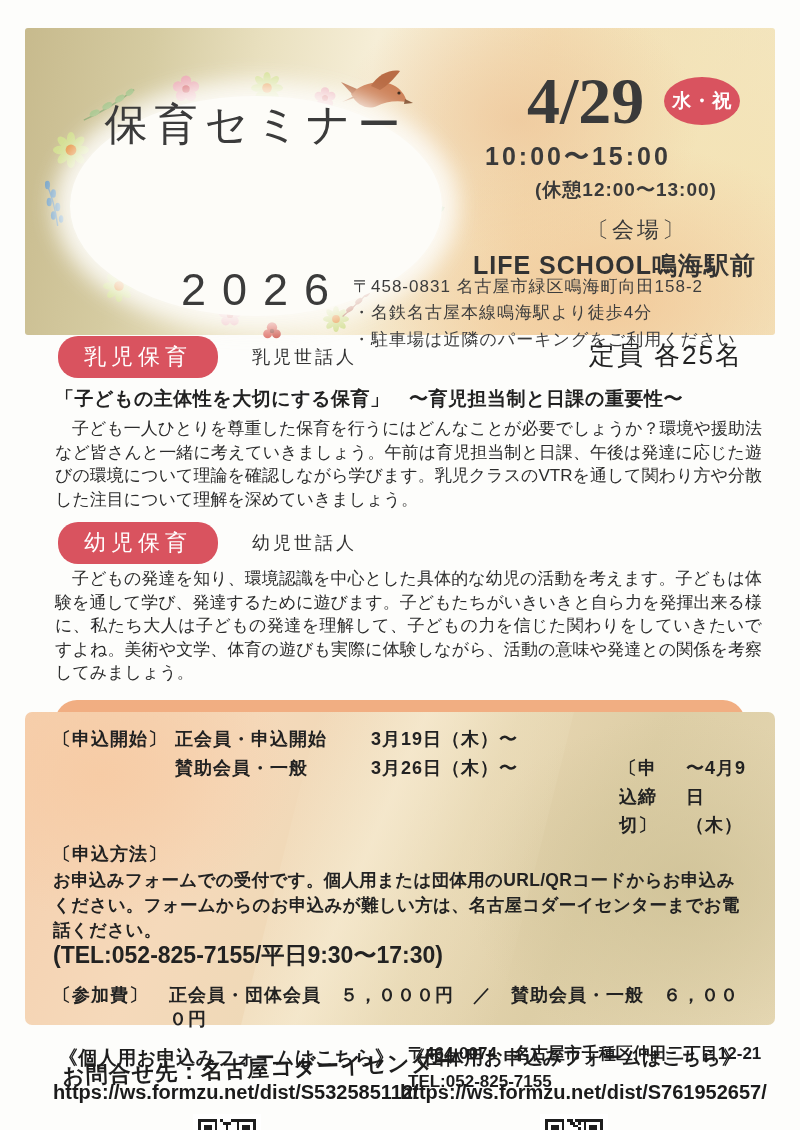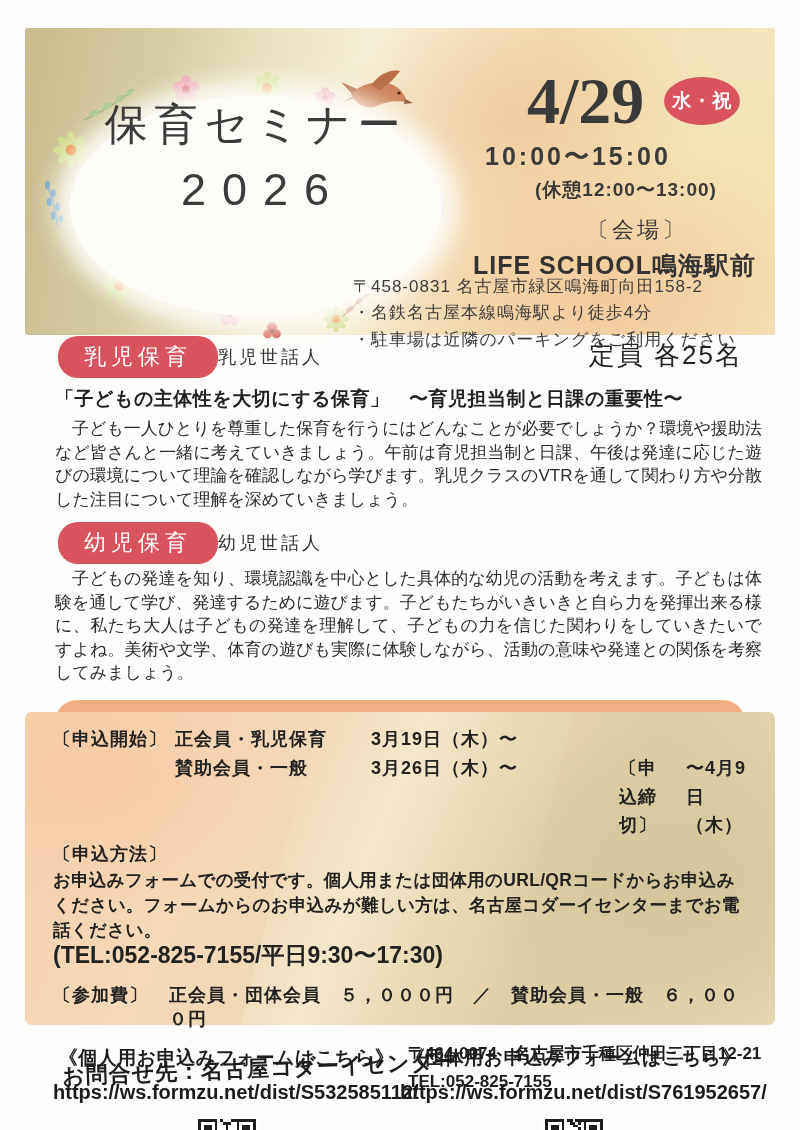--- a/index.html
+++ b/index.html
@@ -17,21 +17,21 @@
       radial-gradient(ellipse 420px 260px at 78% 88%, rgba(242,198,150,.85) 0%, rgba(242,198,150,0) 60%),
       radial-gradient(ellipse 300px 220px at 66% 30%, rgba(238,196,152,.7) 0%, rgba(238,196,152,0) 60%),
       radial-gradient(ellipse 520px 300px at 97% 45%, rgba(244,227,182,.9) 0%, rgba(244,227,182,0) 70%),
       linear-gradient(100deg,#c7ba8d 0%,#d5cba1 16%,#e9e0bf 30%,#f6eed7 44%,#f3ddb4 66%,#f2e4bd 86%,#f3e7c3 100%);
     border-radius:3px;
   }
   .title-oval{
     position:absolute;left:45px;top:68px;width:372px;height:220px;
     background:#fdfcf8;border-radius:50%;
     box-shadow:0 0 22px 16px rgba(253,252,248,.92);
-    display:flex;flex-direction:column;align-items:center;justify-content:flex-start;
+    display:flex;flex-direction:column;align-items:center;justify-content:space-between;
   }
   .title-line1{font-size:43px;letter-spacing:7px;color:#3b3b3b;font-weight:500;}
   .title-line2{font-size:45px;letter-spacing:16px;color:#3b3b3b;margin-top:10px;padding-left:14px;}
   .header-right{position:absolute;left:432px;top:40px;width:330px;}
   .date-row{display:flex;align-items:center;padding-left:70px;}
   .big-date{font-family:"Liberation Serif","DejaVu Serif",serif;font-weight:bold;font-size:66px;line-height:1;color:#3a3a3a;}
   .day-badge{
     margin-left:20px;background:var(--badge-red,#d9535f);color:#fff;
     width:76px;height:48px;border-radius:50%;
     display:flex;align-items:center;justify-content:center;
@@ -44,21 +44,21 @@
   .address-block{position:absolute;left:328px;top:246px;font-size:17px;line-height:1.55;letter-spacing:1px;color:#3d3d3d;}
   
   .deco{position:absolute;pointer-events:none;}
   
   .content{position:absolute;left:0;top:338px;width:800px;}
   .badge-row{display:flex;align-items:center;margin:0 45px 0 58px;height:38px;position:relative;}
   .pill-badge{
     background:var(--badge-red,#d9535f);color:#fff;border-radius:20px;
     padding:6px 26px;font-size:22px;letter-spacing:5px;font-weight:500;
   }
-  .speaker{font-size:18px;letter-spacing:3px;color:#333;}
+  .speaker{margin-left:34px;font-size:18px;letter-spacing:3px;color:#333;}
   .capacity{position:absolute;right:12px;top:0;font-size:26px;font-weight:normal;letter-spacing:2px;color:#222;}
   .sec-title{margin:10px 40px 0 55px;font-size:19px;font-weight:bold;color:#222;letter-spacing:.5px;}
   .sec-body{margin:5px 38px 0 55px;font-size:17px;line-height:23.5px;color:#2c2c2c;text-align:justify;}
   .row2{margin-top:13px;}
   .banner{
     margin:15px 55px 0 55px;background:var(--banner-orange,#f1ae82);
     border-radius:22px;padding:9px 10px;text-align:center;
     font-size:19px;letter-spacing:1px;color:#3a3a3a;
   }
   
@@ -259,21 +259,21 @@
       <span class="speaker">幼児世話人</span>
     </div>
     <div class="sec-body">　子どもの発達を知り、環境認識を中心とした具体的な幼児の活動を考えます。子どもは体験を通して学び、発達するために遊びます。子どもたちがいきいきと自ら力を発揮出来る様に、私たち大人は子どもの発達を理解して、子どもの力を信じた関わりをしていきたいですよね。美術や文学、体育の遊びも実際に体験しながら、活動の意味や発達との関係を考察してみましょう。</div>
 
     <div class="banner">14:30〜15:00は参加者みんなでわらべうた・コーラス♪世話人：山川祐子</div>
   </div>
 
   <div class="band-app">
     <div class="app-line">
       <span class="app-label">〔申込開始〕</span>
-      <span class="app-member">正会員・乳児保育</span>
+      <span class="app-member">正会員・申込開始</span>
       <span class="app-date">3月19日（木）〜</span>
     </div>
     <div class="app-line">
       <span class="app-label"></span>
       <span class="app-member">賛助会員・一般</span>
       <span class="app-date">3月26日（木）〜</span>
       <span class="deadline-group">
         <span class="lbl">〔申込締切〕</span>
         <span>〜4月9日（木）</span>
       </span>

